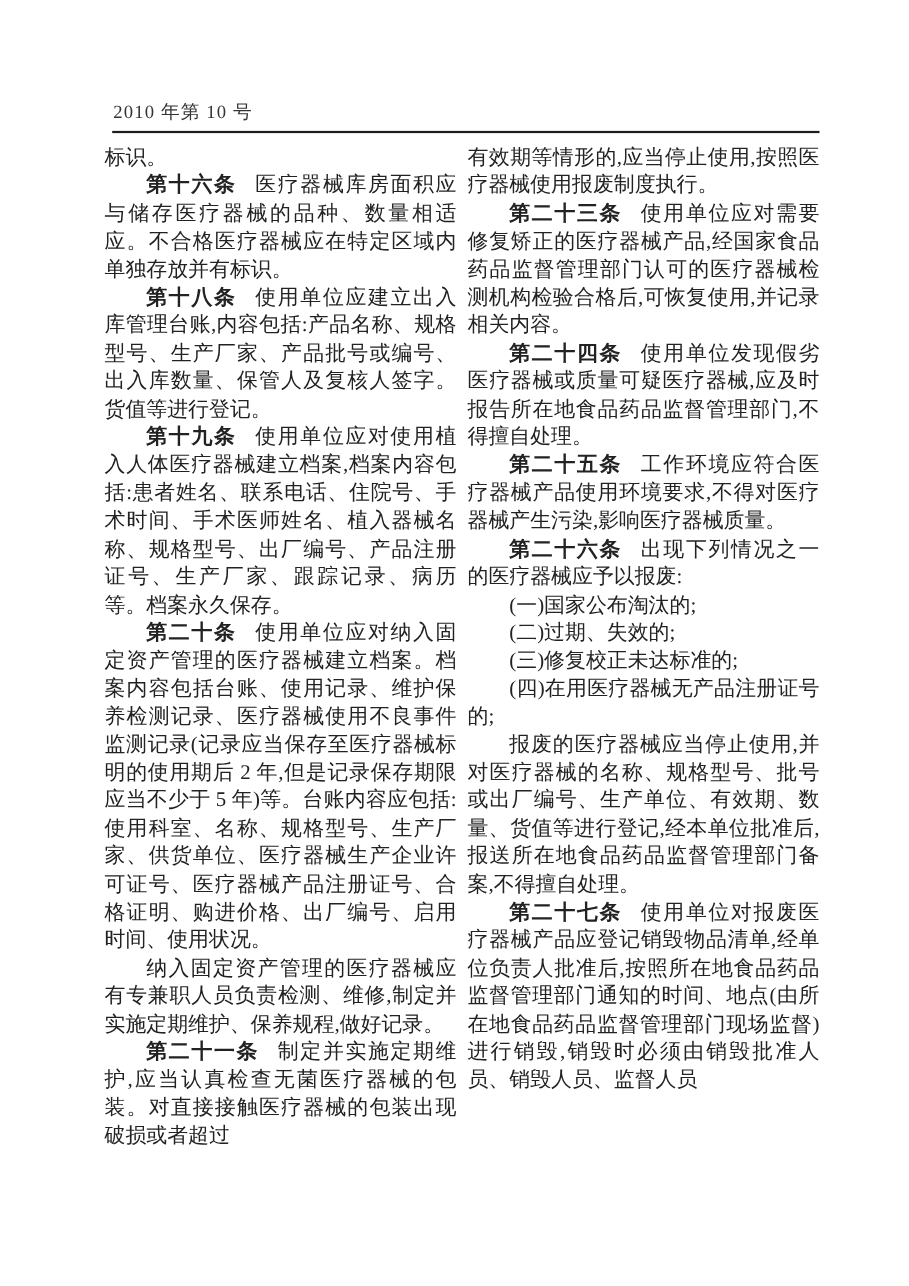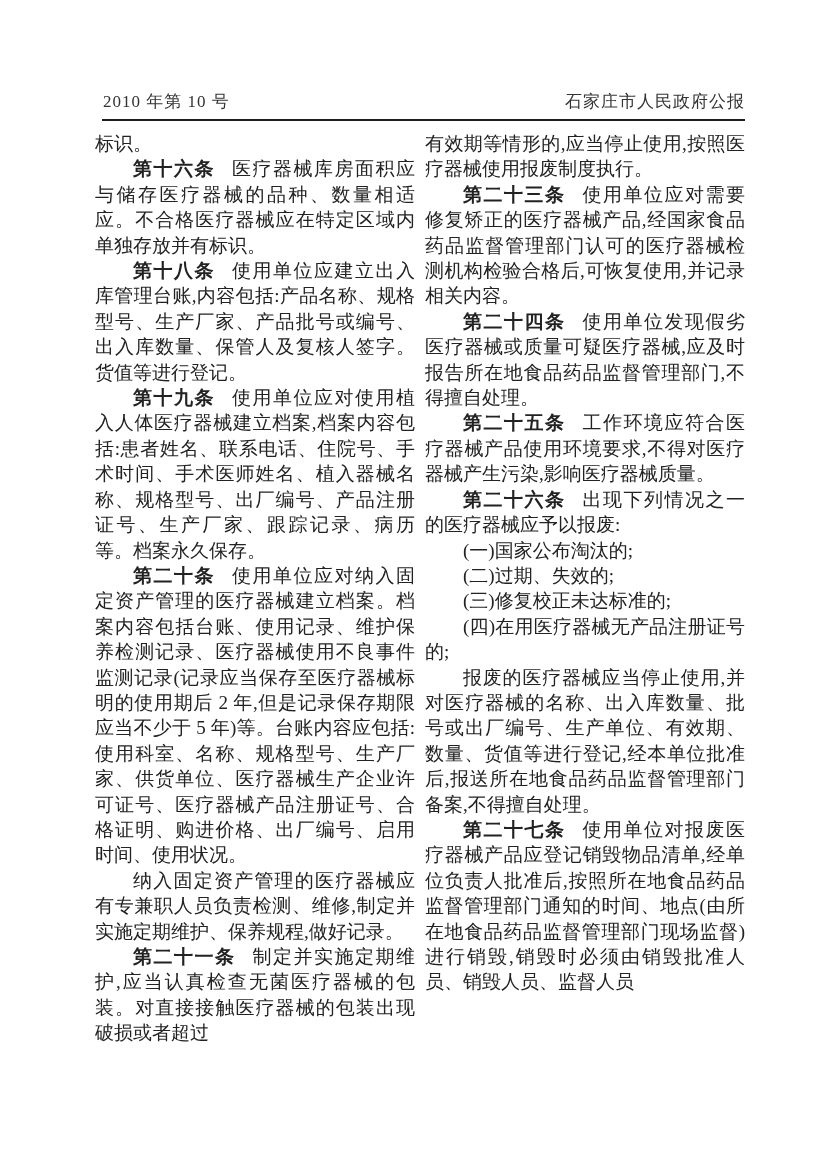--- a/index.html
+++ b/index.html
@@ -81,21 +81,20 @@
     color: #2a2a2a;
   }
 </style>
 </head>
 <body>
 
 <div class="page">
 
   <div class="header">
     <span>2010 年第 10 号</span>
-    <span>石家庄市人民政府公报</span>
   </div>
 
   <div class="rule"></div>
 
   <div class="content">
     <div class="col" id="col-left">
         <p class="para"><span>标识。</span></p>
         <p class="para indent"><b class="lead">第十六条</b><span>医疗器械库房面积应与储存医疗器械的品种、数量相适应。不合格医疗器械应在特定区域内单独存放并有标识。</span></p>
         <p class="para indent"><b class="lead">第十八条</b><span>使用单位应建立出入库管理台账,内容包括:产品名称、规格型号、生产厂家、产品批号或编号、出入库数量、保管人及复核人签字。货值等进行登记。</span></p>
         <p class="para indent"><b class="lead">第十九条</b><span>使用单位应对使用植入人体医疗器械建立档案,档案内容包括:患者姓名、联系电话、住院号、手术时间、手术医师姓名、植入器械名称、规格型号、出厂编号、产品注册证号、生产厂家、跟踪记录、病历等。档案永久保存。</span></p>
@@ -106,21 +105,21 @@
     <div class="col" id="col-right">
         <p class="para"><span>有效期等情形的,应当停止使用,按照医疗器械使用报废制度执行。</span></p>
         <p class="para indent"><b class="lead">第二十三条</b><span>使用单位应对需要修复矫正的医疗器械产品,经国家食品药品监督管理部门认可的医疗器械检测机构检验合格后,可恢复使用,并记录相关内容。</span></p>
         <p class="para indent"><b class="lead">第二十四条</b><span>使用单位发现假劣医疗器械或质量可疑医疗器械,应及时报告所在地食品药品监督管理部门,不得擅自处理。</span></p>
         <p class="para indent"><b class="lead">第二十五条</b><span>工作环境应符合医疗器械产品使用环境要求,不得对医疗器械产生污染,影响医疗器械质量。</span></p>
         <p class="para indent"><b class="lead">第二十六条</b><span>出现下列情况之一的医疗器械应予以报废:</span></p>
         <p class="para indent"><span>(一)国家公布淘汰的;</span></p>
         <p class="para indent"><span>(二)过期、失效的;</span></p>
         <p class="para indent"><span>(三)修复校正未达标准的;</span></p>
         <p class="para indent"><span>(四)在用医疗器械无产品注册证号的;</span></p>
-        <p class="para indent"><span>报废的医疗器械应当停止使用,并对医疗器械的名称、出入库数量、批号或出厂编号、生产单位、有效期、数量、货值等进行登记,经本单位批准后,报送所在地食品药品监督管理部门备案,不得擅自处理。</span></p>
+        <p class="para indent"><span>报废的医疗器械应当停止使用,并对医疗器械的名称、规格型号、批号或出厂编号、生产单位、有效期、数量、货值等进行登记,经本单位批准后,报送所在地食品药品监督管理部门备案,不得擅自处理。</span></p>
         <p class="para indent"><b class="lead">第二十七条</b><span>使用单位对报废医疗器械产品应登记销毁物品清单,经单位负责人批准后,按照所在地食品药品监督管理部门通知的时间、地点(由所在地食品药品监督管理部门现场监督)进行销毁,销毁时必须由销毁批准人员、销毁人员、监督人员</span></p>
       </div>
   </div>
 
   <div class="footer">
     <span class="dash">—</span>
     <span class="pnum">11</span>
     <span class="dash">—</span>
   </div>
 

